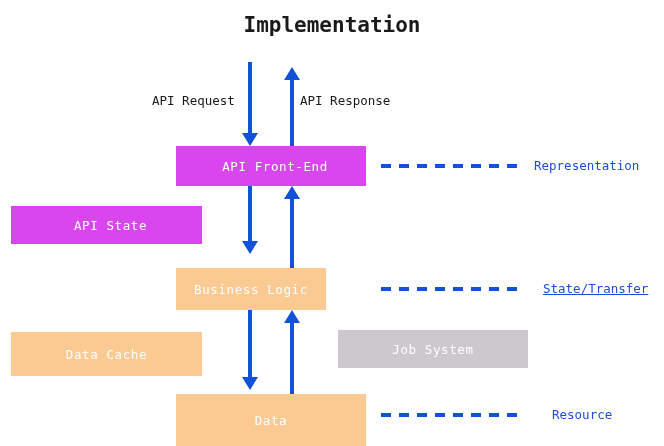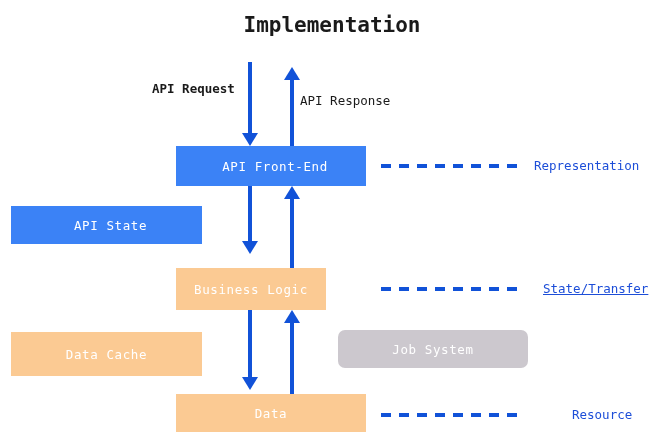--- a/index.html
+++ b/index.html
@@ -35,30 +35,30 @@
     position: absolute;
     display: flex;
     align-items: center;
     justify-content: center;
     font-family: "DejaVu Sans Mono", "Liberation Mono", monospace;
     font-size: 12.5px;
     color: #ffffff;
     letter-spacing: 0.6px;
     box-sizing: border-box;
   }
-  .node.cyan  { background: #3b82f6; padding-left: 8px; }
+  .node.cyan  { background: #d946ef; padding-left: 8px; }
   .node.peach { background: #FBCA93; }
   .node.grey  { background: #CCC8CE; }
 
   #node-api-front-end { left: 176px; top: 146px;  width: 190px; height: 40px; }
   #node-api-cache     { left: 11px;  top: 206px;  width: 191px; height: 38px; }
   #node-business-logic{ left: 176px; top: 268px;  width: 150px; height: 42px; }
   #node-data-cache    { left: 11px;  top: 332px;  width: 191px; height: 44px; }
-  #node-job-system    { left: 338px; top: 330px;  width: 190px; height: 38px; border-radius: 7px; }
-  #node-data          { left: 176px; top: 394px;  width: 190px; height: 38px; }
+  #node-job-system    { left: 338px; top: 330px;  width: 190px; height: 38px; }
+  #node-data          { left: 176px; top: 394px;  width: 190px; height: 52px; }
 
   
   .arrow-shaft {
     position: absolute;
     width: 4px;
     background: #1152D8;
   }
   .arrow-head-down {
     position: absolute;
     width: 0;
@@ -98,21 +98,21 @@
   #arrow-d-bl-head     { left: 284px; top: 310px; }
 
   
   .flow-label {
     position: absolute;
     font-family: "DejaVu Sans Mono", "Liberation Mono", monospace;
     font-size: 12.5px;
     color: #1a1a1a;
     white-space: nowrap;
   }
-  #label-api-request  { left: 152px; top: 81px; font-weight: bold; }
+  #label-api-request  { left: 152px; top: 93px; }
   #label-api-response { left: 300px; top: 93px; }
 
   
   .dashed-connector {
     position: absolute;
     height: 4px;
     background-image: linear-gradient(to right, #1152D8 0 10px, rgba(0,0,0,0) 10px 18px);
     background-size: 18px 4px;
     background-repeat: repeat-x;
   }
@@ -123,21 +123,21 @@
   
   .layer-label {
     position: absolute;
     font-family: "DejaVu Sans Mono", "Liberation Mono", monospace;
     font-size: 12.5px;
     color: #1d4ed8;
     white-space: nowrap;
   }
   #label-representation { left: 534px; top: 158px; }
   #label-state-transfer { left: 543px; top: 281px; text-decoration: underline; }
-  #label-resource       { left: 552px; top: 407px; margin-left: 20px; }
+  #label-resource       { left: 552px; top: 407px; }
 </style>
 </head>
 <body>
 
 <div id="canvas">
 
   <div class="diagram-title">Implementation</div>
 
   <div class="flow-label" id="label-api-request">API Request</div>
   <div class="flow-label" id="label-api-response">API Response</div>

